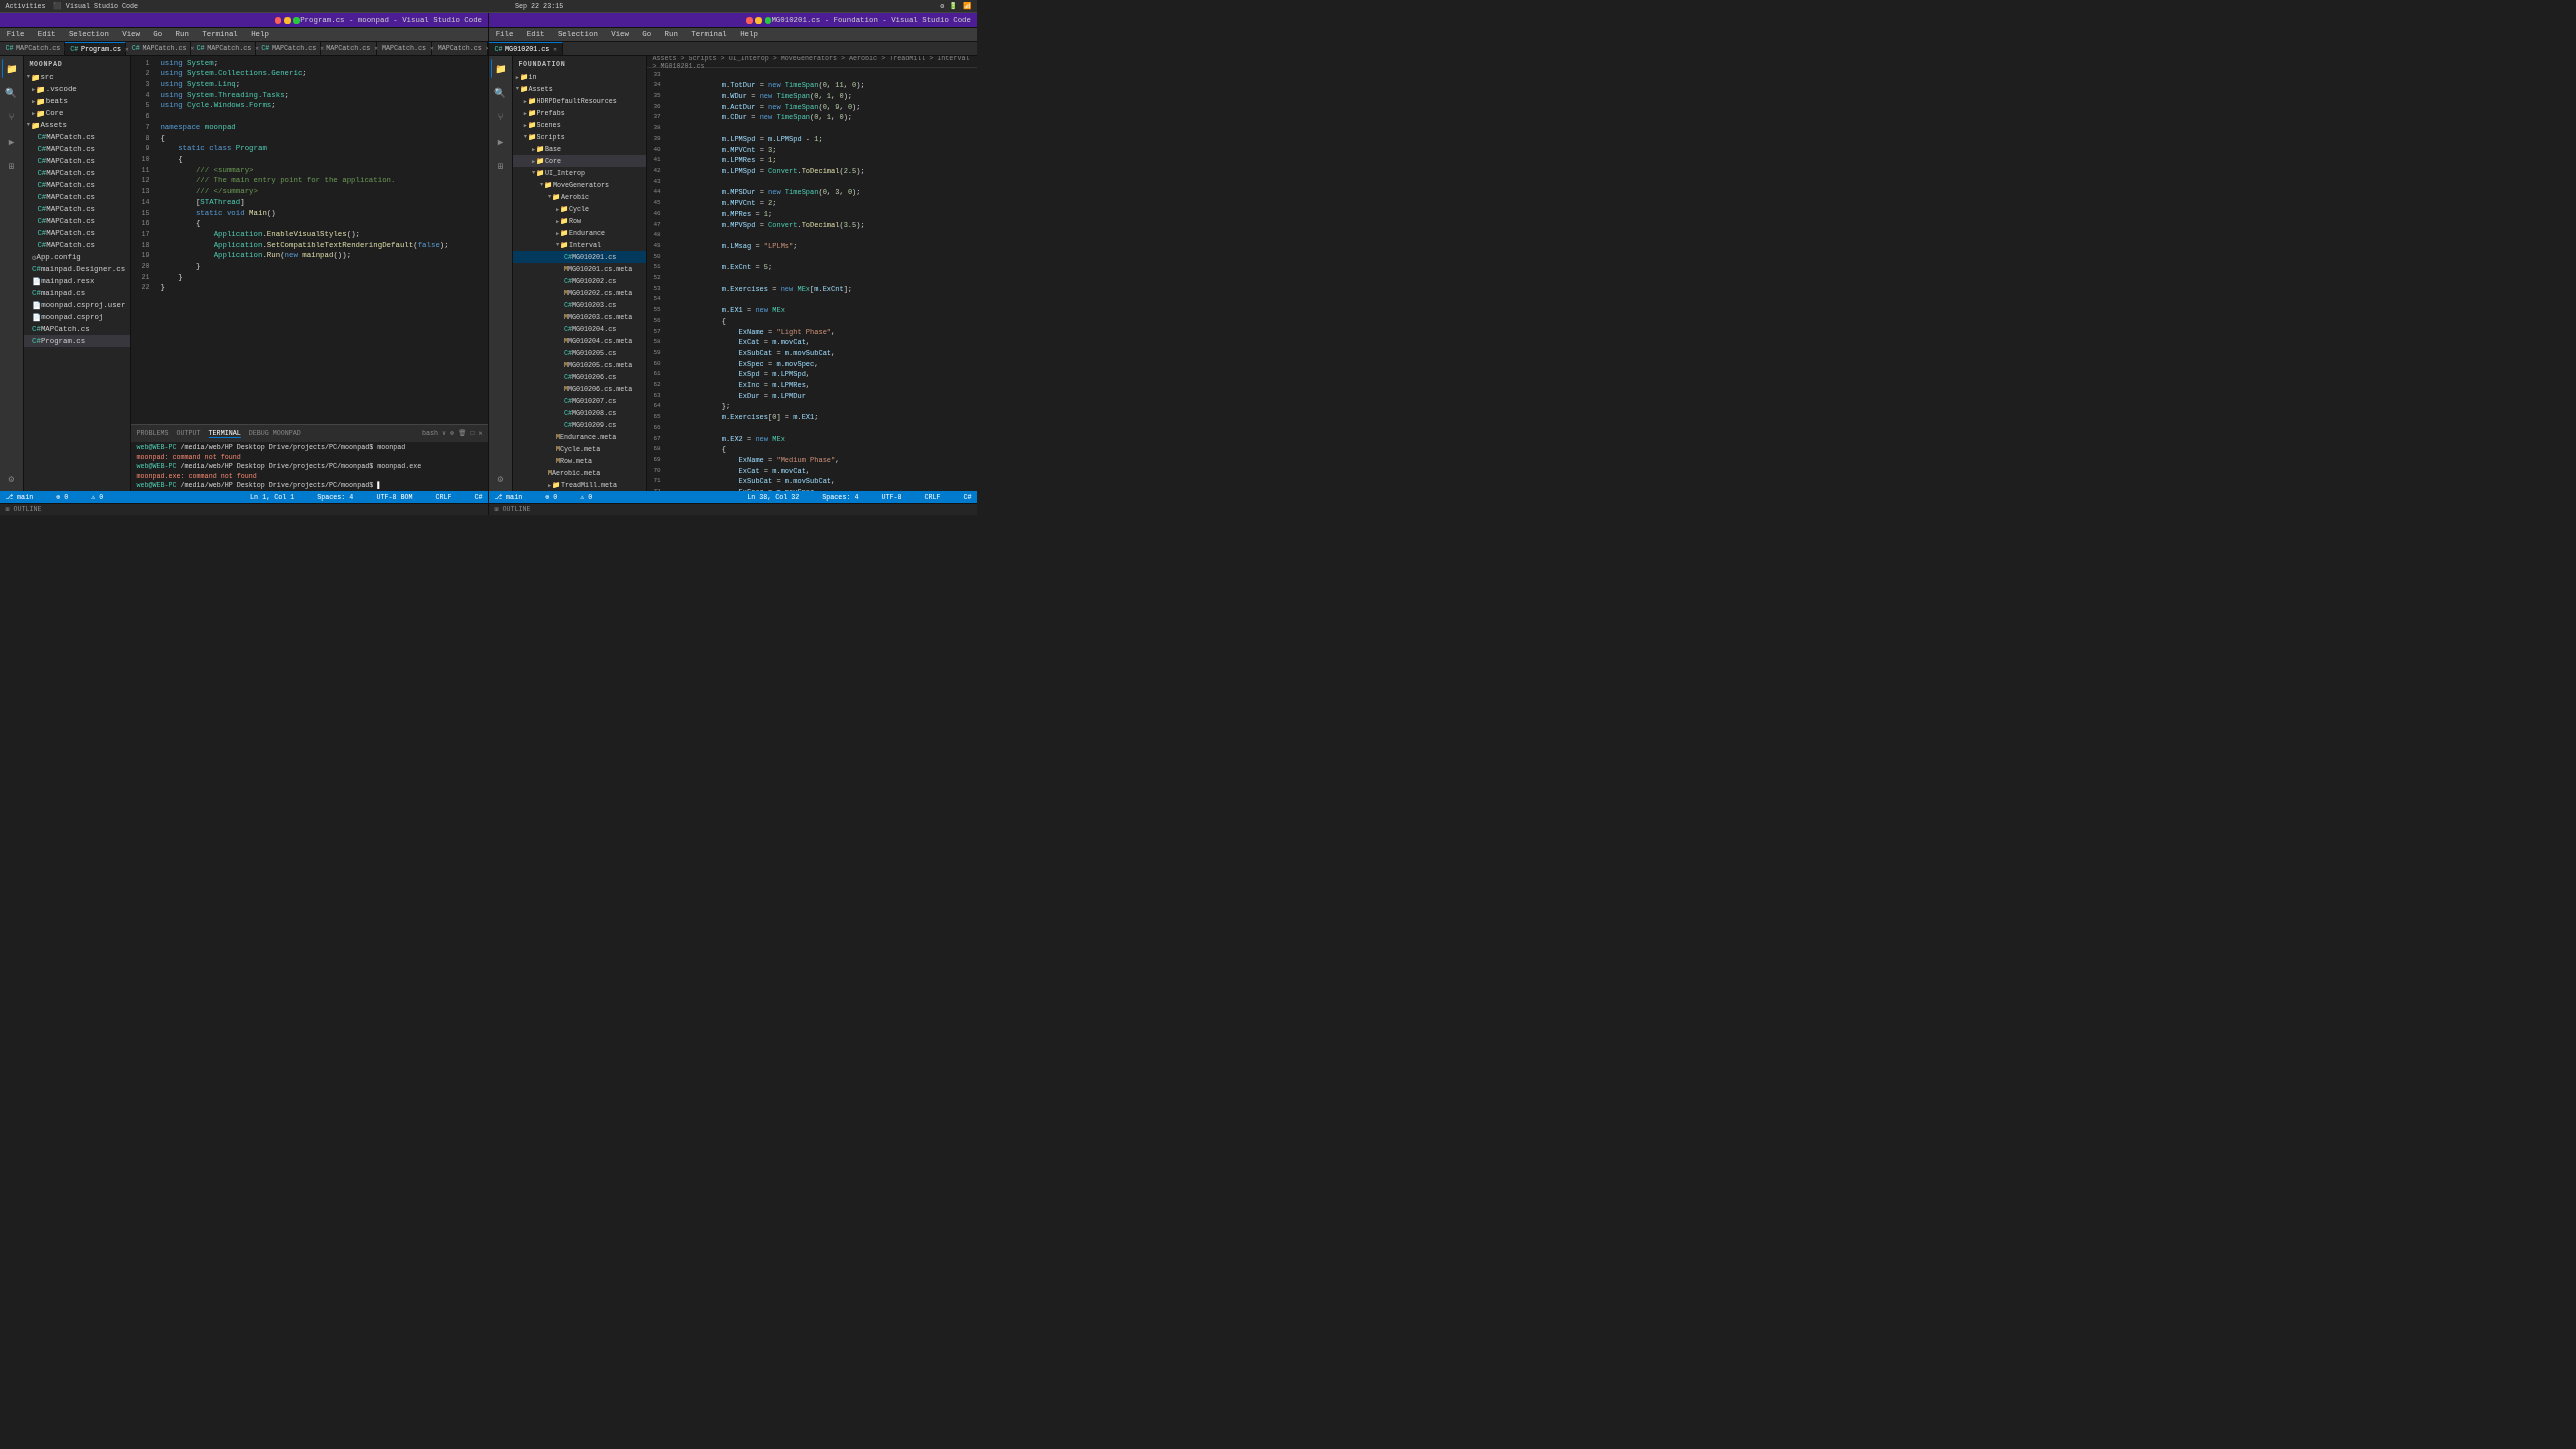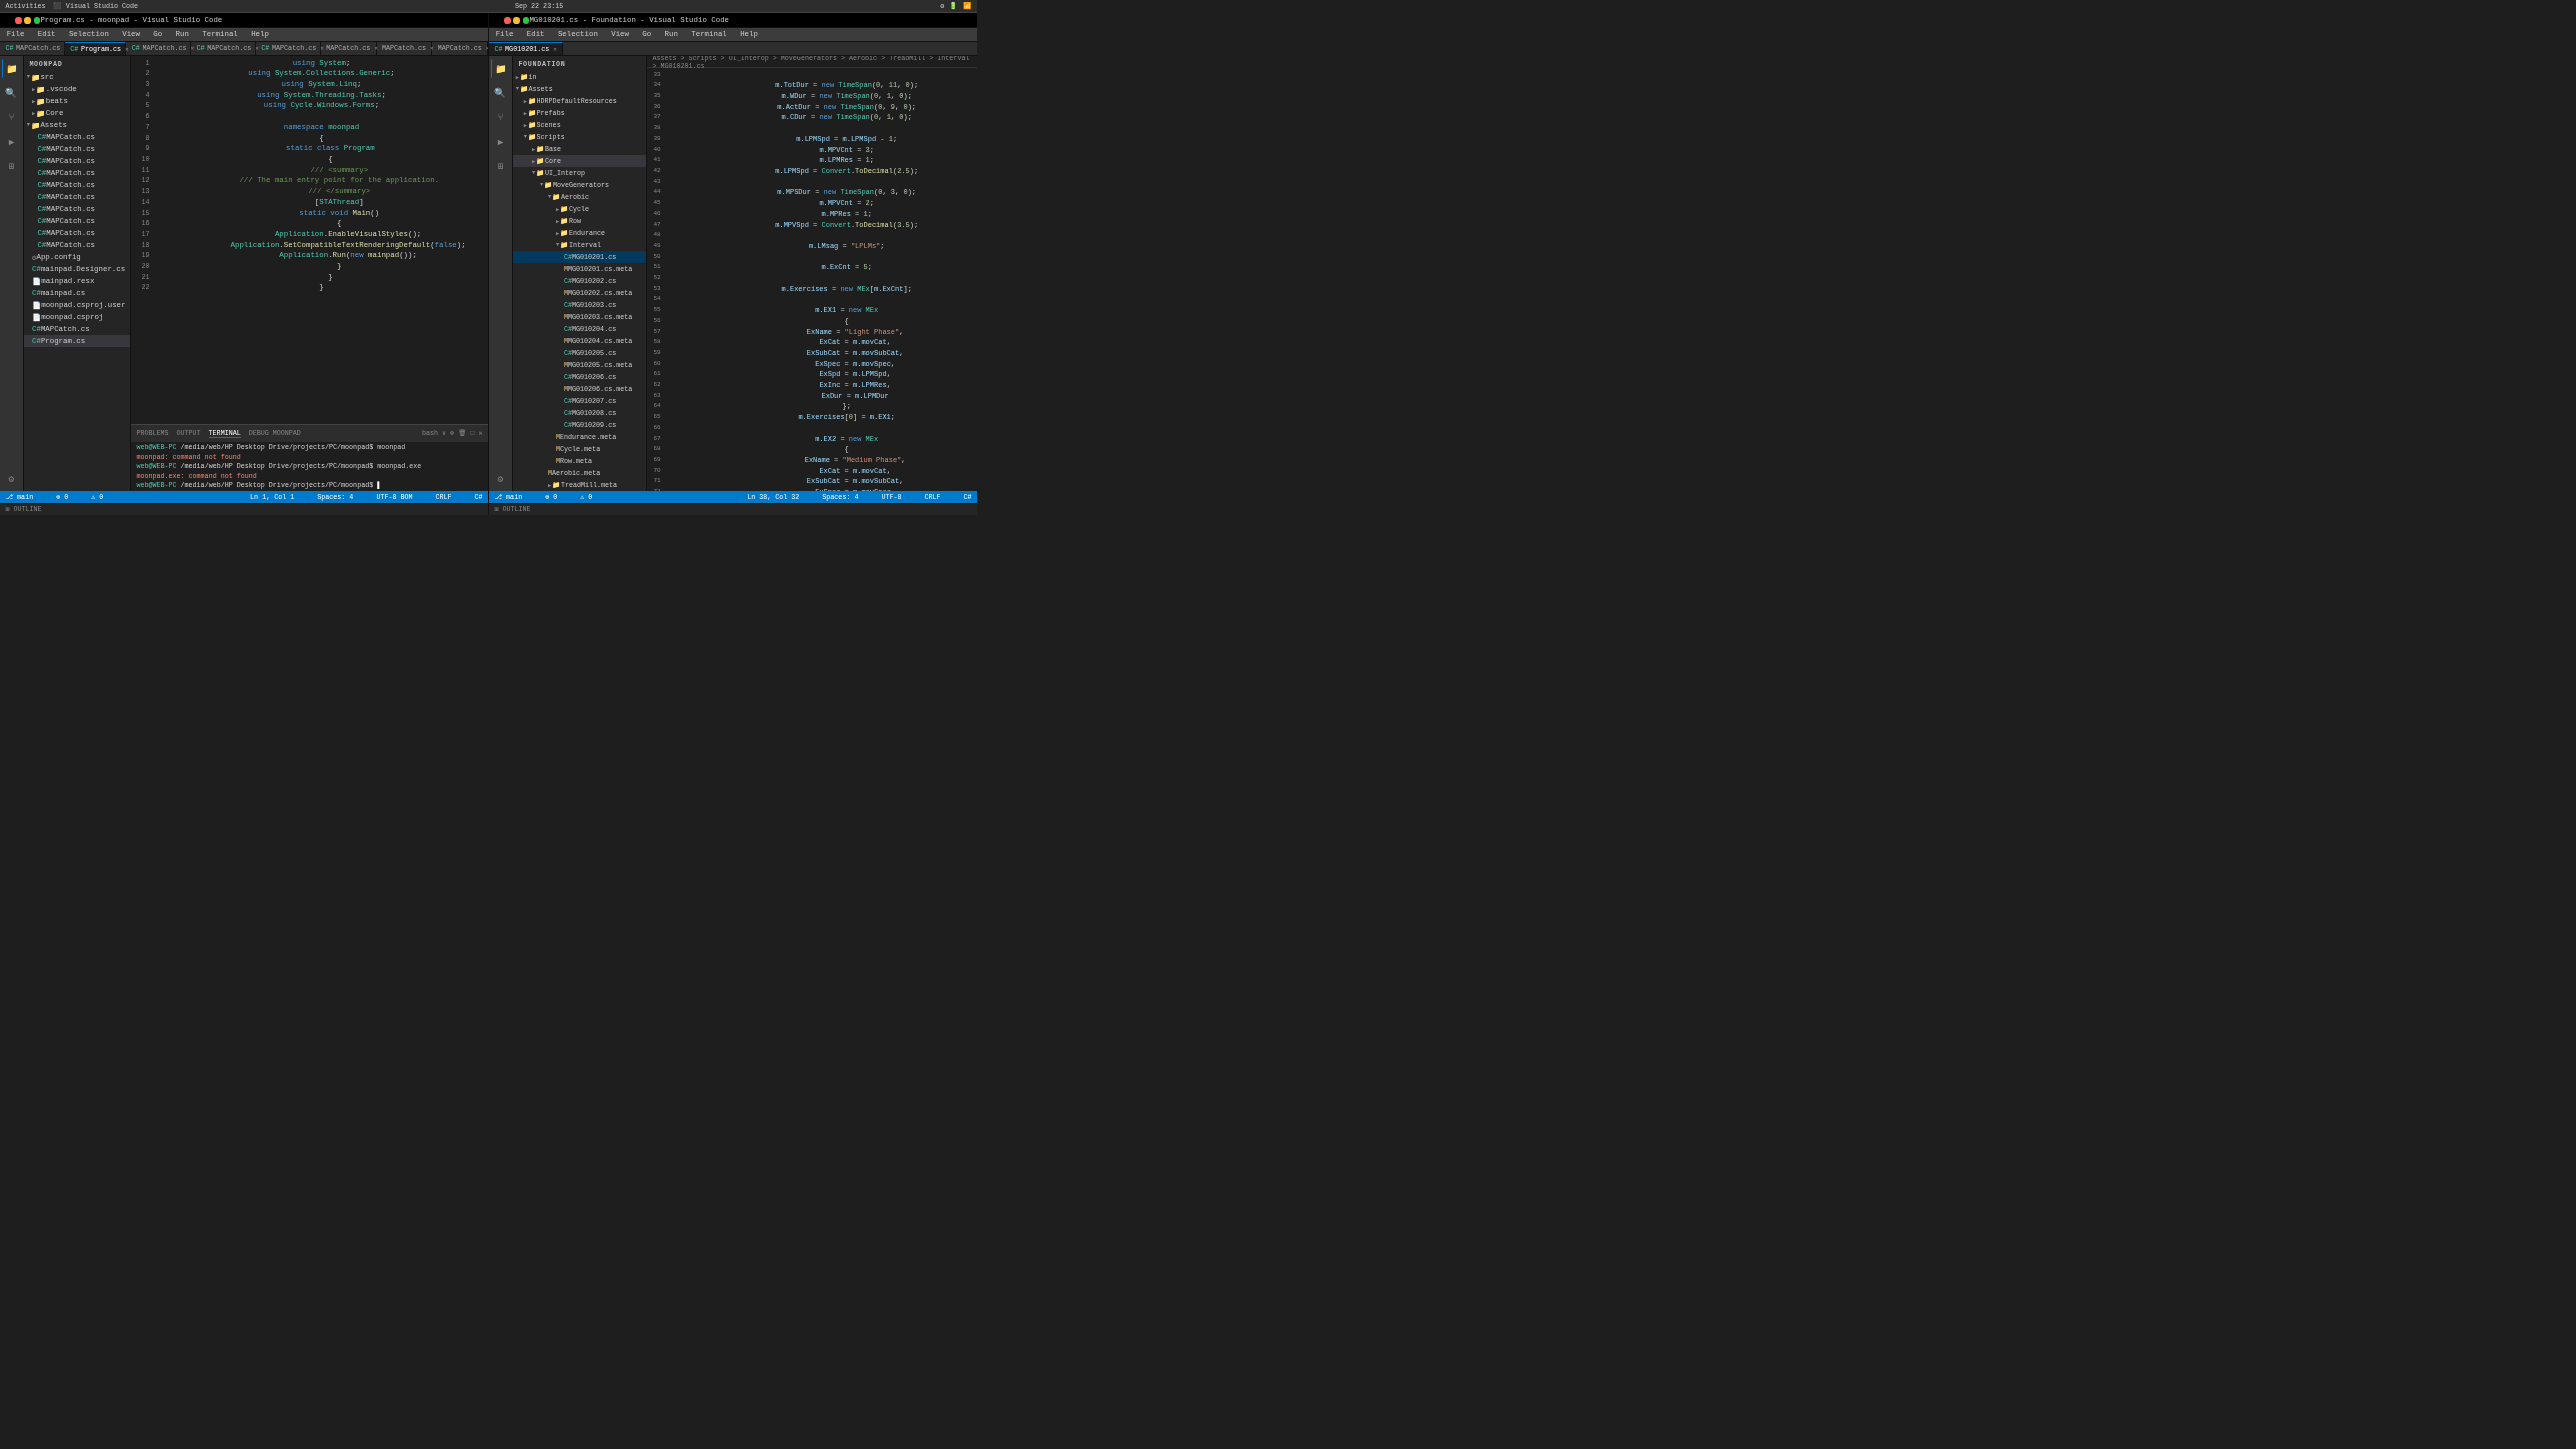--- a/index.html
+++ b/index.html
@@ -42,25 +42,25 @@
       display: flex;
       flex-direction: column;
       border-right: 1.3px solid #111;
       background: #1e1e1e;
       min-width: 0;
     }
 
     
     .title-bar {
       height: 14.8px;
-      background: #000000;
-      display: flex;
-      align-items: center;
-      justify-content: flex-start;
-      padding: 0 15px;
+      background: #4c1d95;
+      display: flex;
+      align-items: center;
+      justify-content: flex-end;
+      padding: 0 6px;
       font-size: 7.4px;
       color: #ccc;
       border-bottom: 0.7px solid #111;
     }
 
     .title-bar-controls {
       display: flex;
       gap: 2.7px;
     }
 
@@ -240,21 +240,20 @@
     }
 
     .code-lines {
       flex: 1;
       padding: 1.3px 5.4px;
       overflow: auto;
       white-space: pre;
       font-size: 7.4px;
       line-height: 10.7px;
       color: #d4d4d4;
-      text-align: center;
     }
 
     
     .terminal-panel {
       height: 67px;
       background: #1e1e1e;
       border-top: 0.7px solid #444;
       display: flex;
       flex-direction: column;
     }

